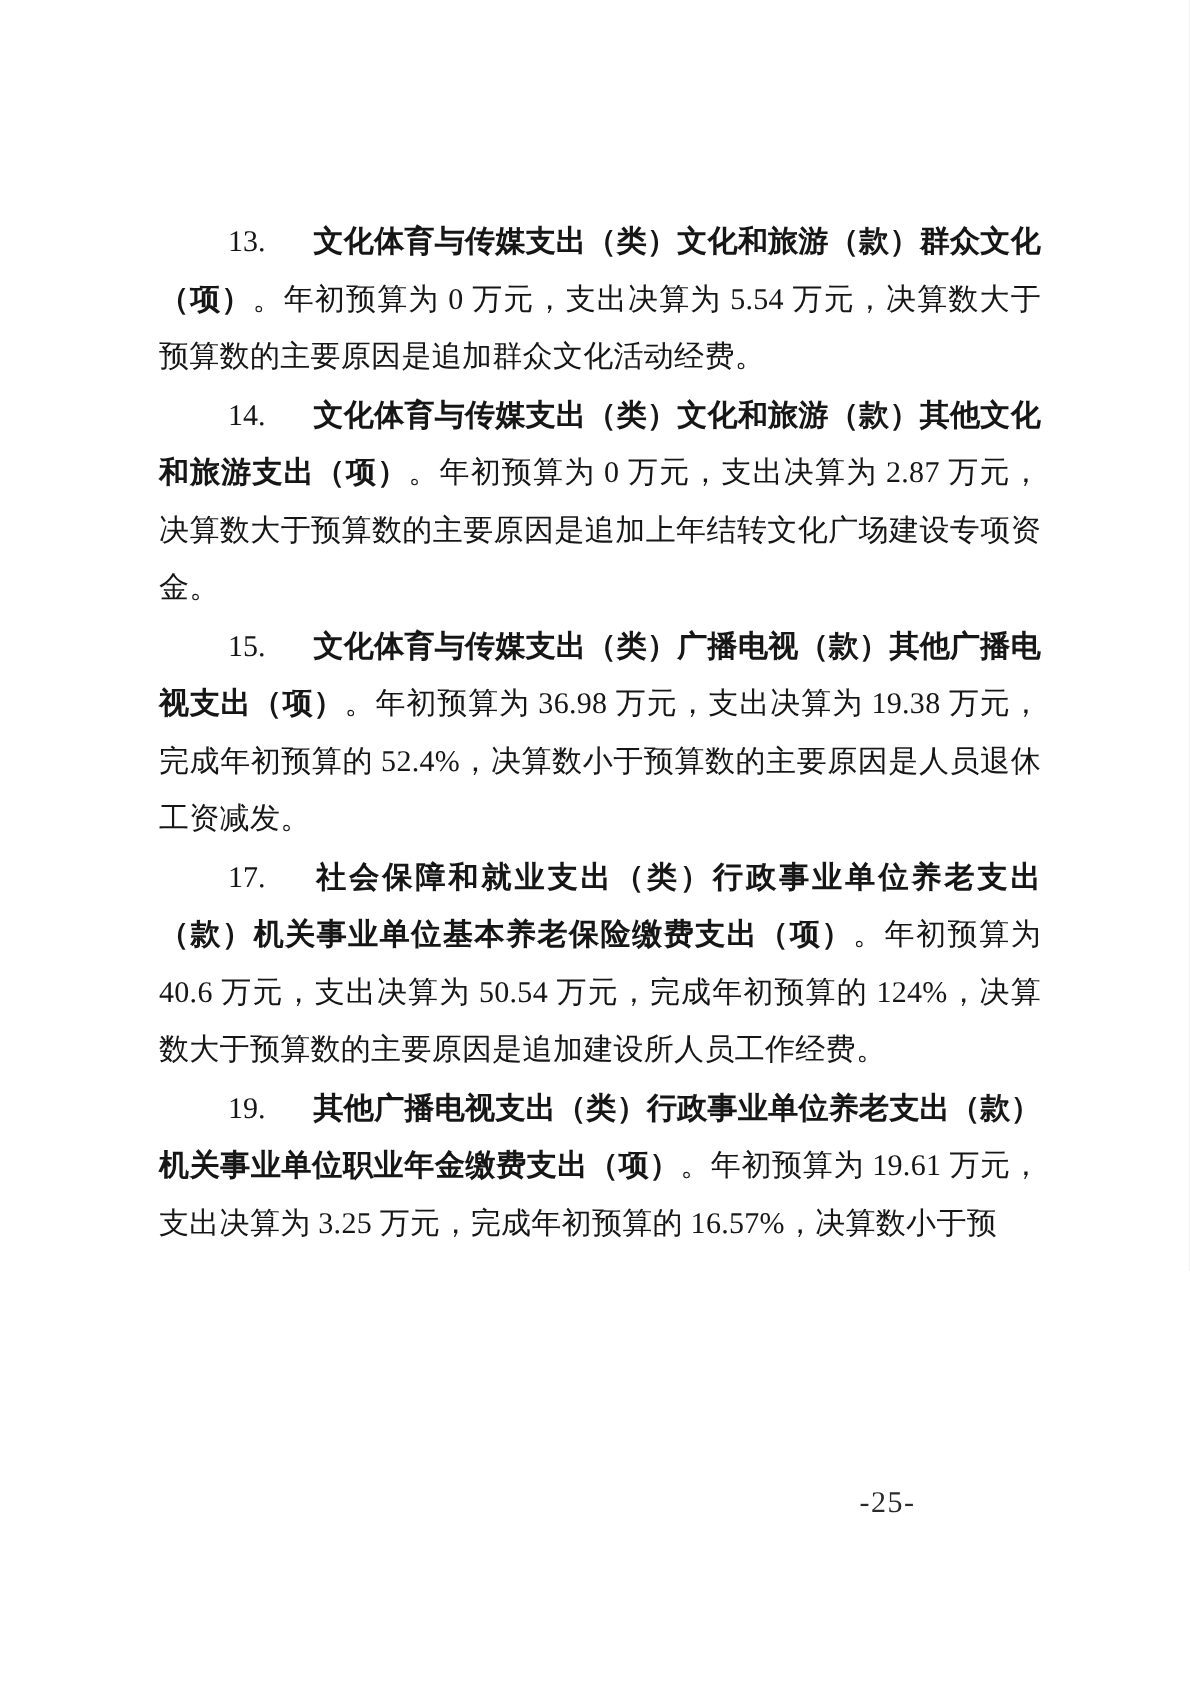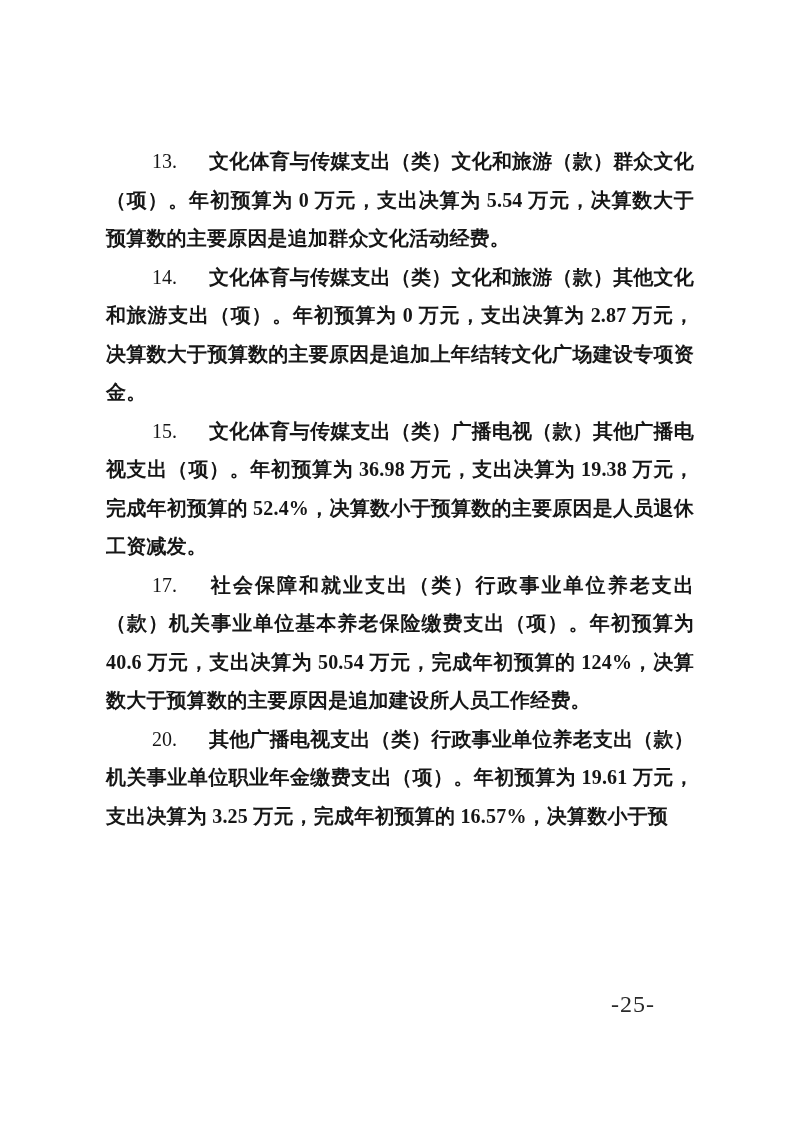--- a/index.html
+++ b/index.html
@@ -35,47 +35,47 @@
     font-family: "Liberation Serif", serif;
     letter-spacing: 0;
     margin-right: 32px;
     margin-top: 48px;
   }
   .para-heading {
     font-weight: bold;
     font-family: "Liberation Sans", sans-serif;
   }
   .para-body {
-    font-weight: bold;
+    font-weight: normal;
   }
   .page-num {
     position: absolute;
     top: 991px;
     right: 100px;
     width: 120px;
-    text-align: center;
-    font-size: 24px;
+    text-align: left;
+    font-size: 20px;
     letter-spacing: 1px;
     color: #2a2a2a;
     font-family: "Liberation Serif", serif;
   }
 </style>
 </head>
 <body>
 
 <div class="page">
   <div class="content">
 
     <p class="para"><span class="para-num">13.</span><span class="para-heading">文化体育与传媒支出（类）文化和旅游（款）群众文化（项）</span><span class="para-body">。年初预算为 0 万元，支出决算为 5.54 万元，决算数大于预算数的主要原因是追加群众文化活动经费。</span></p>
 
     <p class="para"><span class="para-num">14.</span><span class="para-heading">文化体育与传媒支出（类）文化和旅游（款）其他文化和旅游支出（项）</span><span class="para-body">。年初预算为 0 万元，支出决算为 2.87 万元，决算数大于预算数的主要原因是追加上年结转文化广场建设专项资金。</span></p>
 
     <p class="para"><span class="para-num">15.</span><span class="para-heading">文化体育与传媒支出（类）广播电视（款）其他广播电视支出（项）</span><span class="para-body">。年初预算为 36.98 万元，支出决算为 19.38 万元，完成年初预算的 52.4%，决算数小于预算数的主要原因是人员退休工资减发。</span></p>
 
 
     <p class="para"><span class="para-num">17.</span><span class="para-heading">社会保障和就业支出（类）行政事业单位养老支出（款）机关事业单位基本养老保险缴费支出（项）</span><span class="para-body">。年初预算为 40.6 万元，支出决算为 50.54 万元，完成年初预算的 124%，决算数大于预算数的主要原因是追加建设所人员工作经费。</span></p>
 
-    <p class="para"><span class="para-num">20.</span><span class="para-heading">其他广播电视支出（类）行政事业单位养老支出（款）机关事业单位职业年金缴费支出（项）</span><span class="para-body">。年初预算为 19.61 万元，支出决算为 3.25 万元，完成年初预算的 16.57%，决算数小于预</span></p>
+    <p class="para"><span class="para-num">19.</span><span class="para-heading">其他广播电视支出（类）行政事业单位养老支出（款）机关事业单位职业年金缴费支出（项）</span><span class="para-body">。年初预算为 19.61 万元，支出决算为 3.25 万元，完成年初预算的 16.57%，决算数小于预</span></p>
 
   </div>
 
   <div class="page-num">-25-</div>
 </div>
 
 </body></html>

